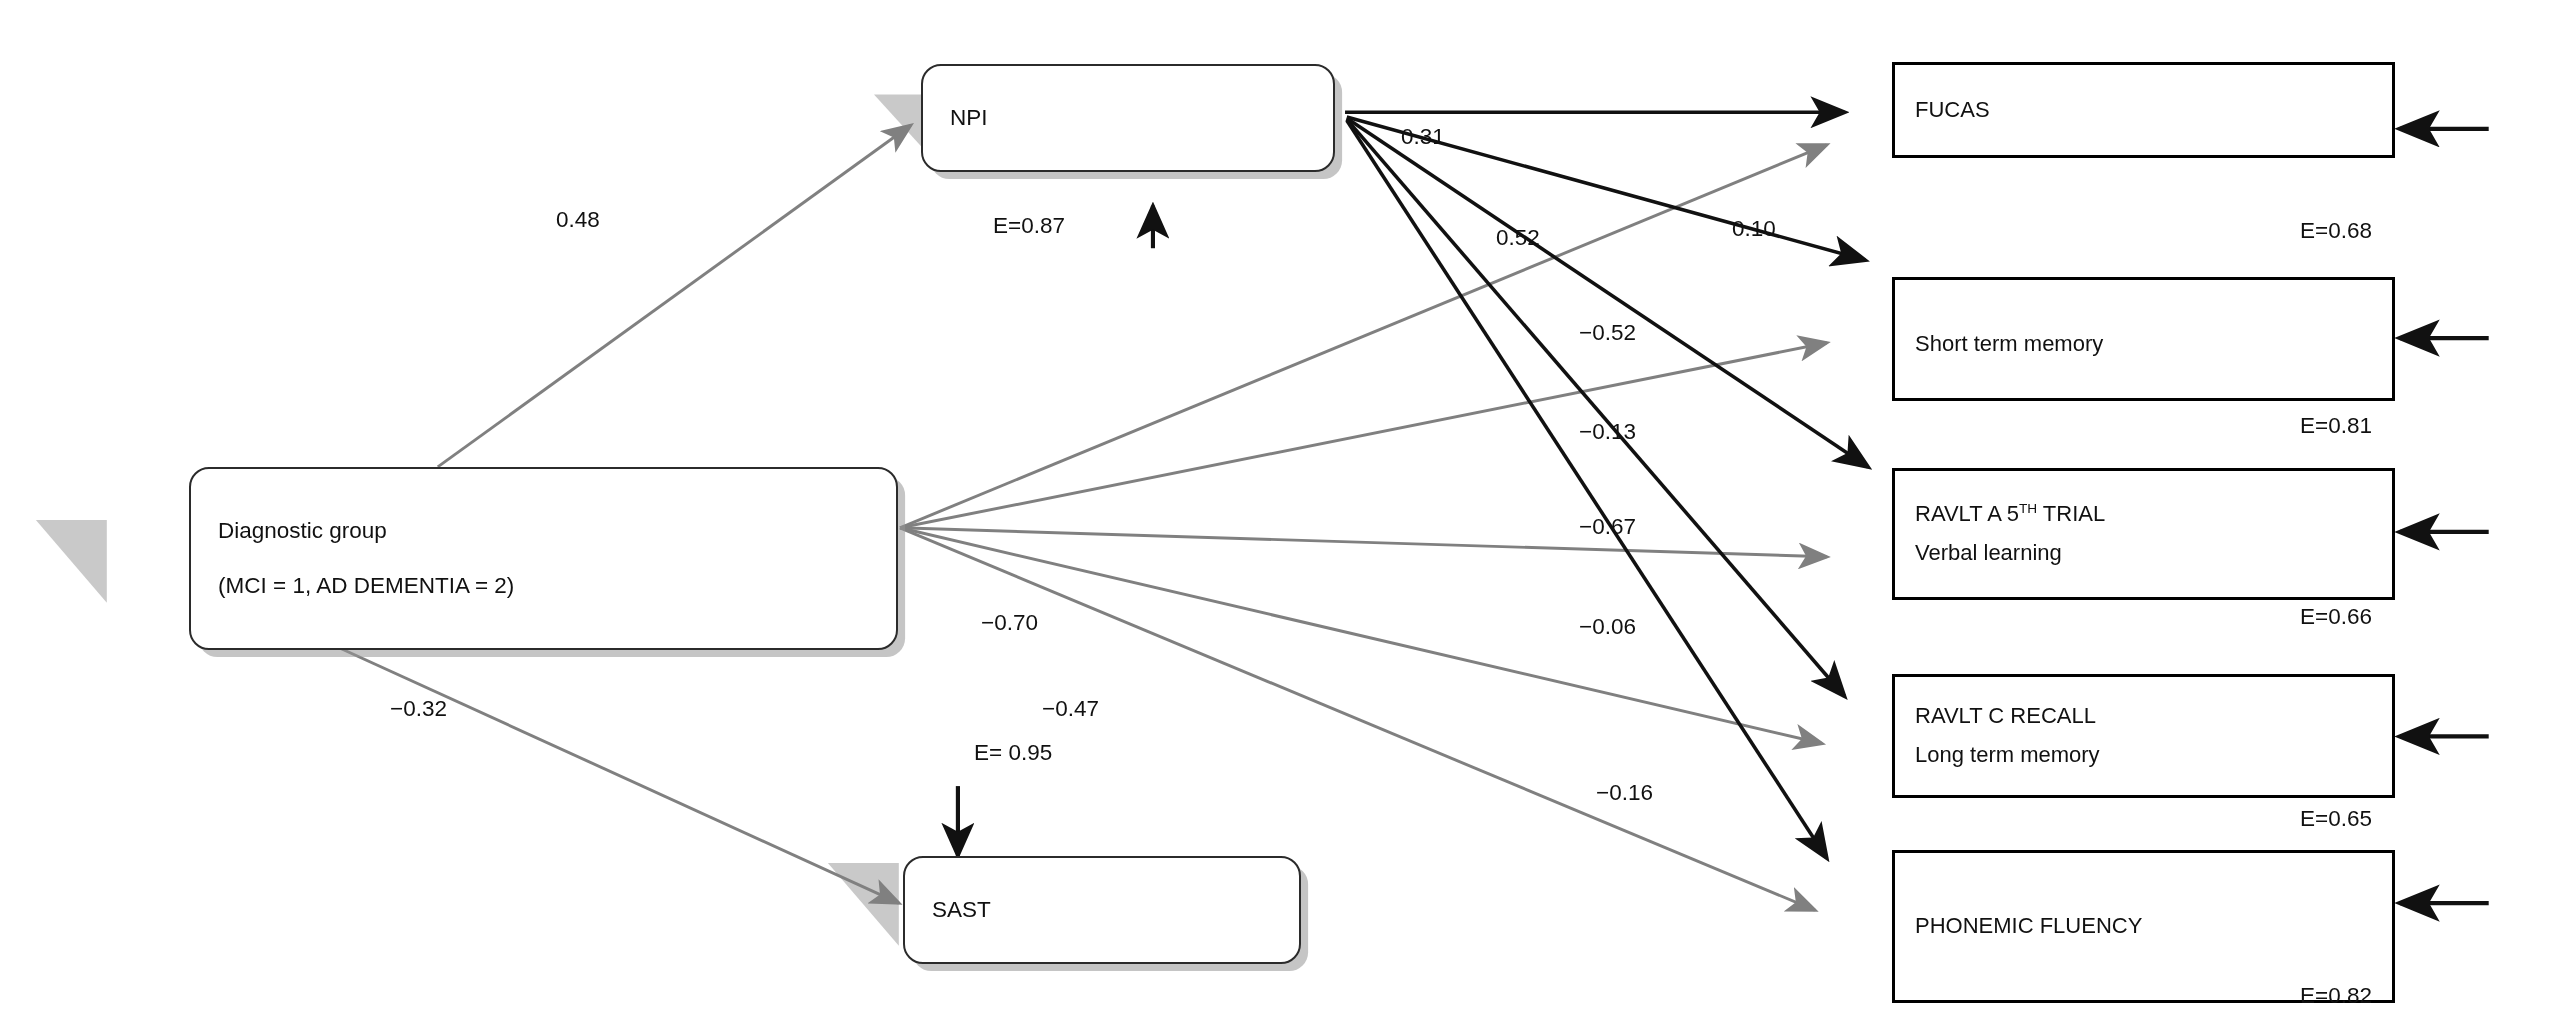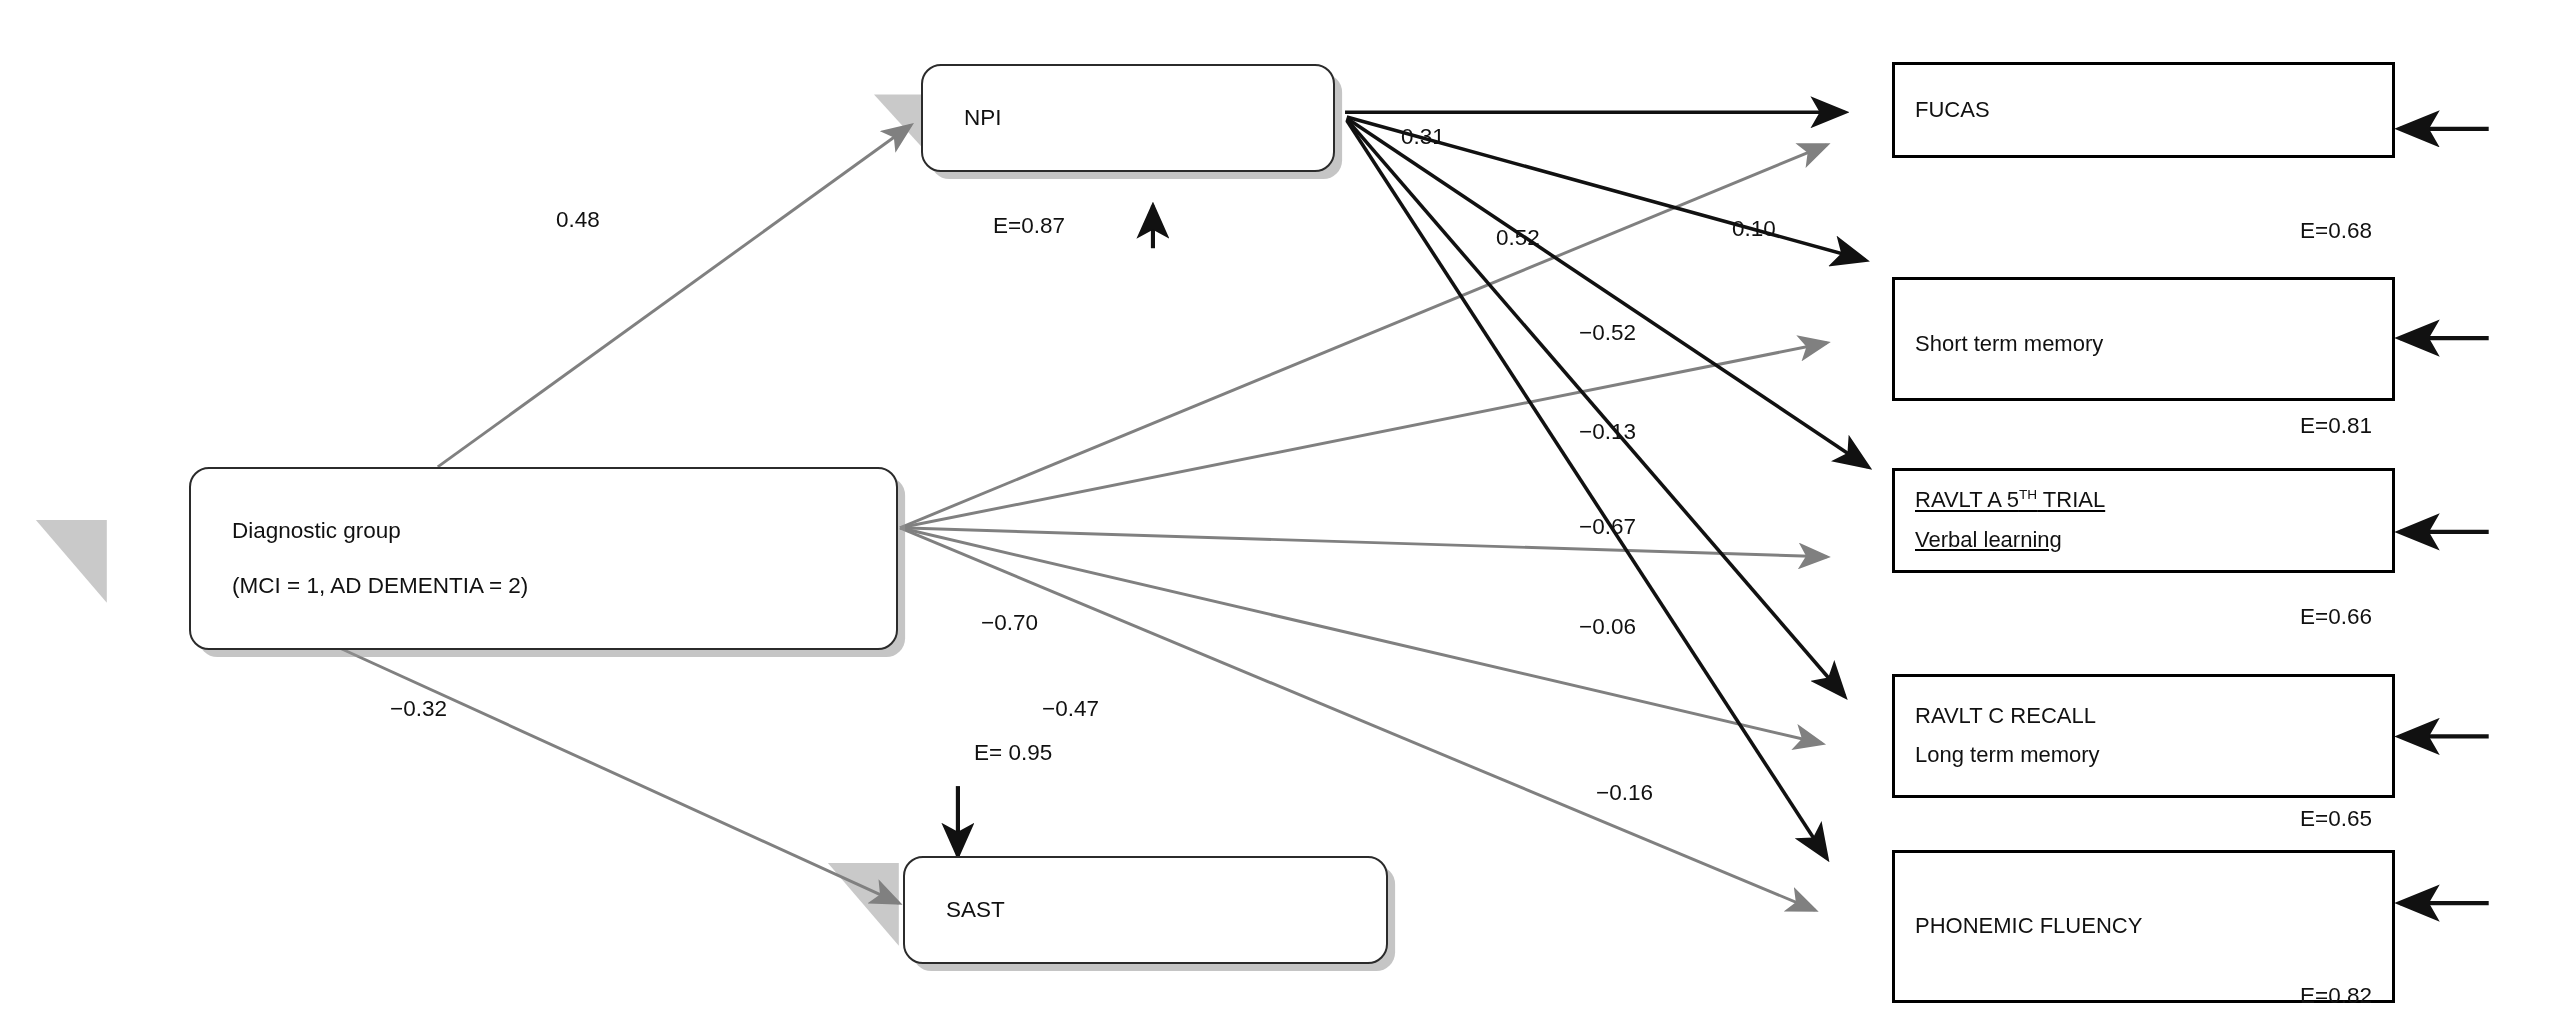--- a/index.html
+++ b/index.html
@@ -26,21 +26,21 @@
   .rbox {
     position: absolute;
     box-sizing: border-box;
     background: #ffffff;
     border: 2.4px solid #2b2b2b;
     border-radius: 20px;
     box-shadow: 8.3px 8.3px 0 -1.2px rgba(150,150,150,0.55);
     display: flex;
     flex-direction: column;
     justify-content: center;
-    padding: 0 41px;
+    padding: 0 27px;
   }
   .rbox .line1 {
     font-size: 22.5px;
     color: #111111;
     line-height: 1.25;
   }
   .rbox .line2 {
     font-size: 22.5px;
     color: #111111;
     line-height: 1.25;
@@ -161,33 +161,33 @@
 
   <div class="rbox" style="left:921px; top:64px; width:414px; height:108px;">
     <div class="line1">NPI</div>
   </div>
 
   <div class="rbox" style="left:189px; top:467px; width:709px; height:183px;">
     <div class="line1">Diagnostic group</div>
     <div class="line2">(MCI = 1, AD DEMENTIA = 2)</div>
   </div>
 
-  <div class="rbox" style="left:903px; top:856px; width:485px; height:108px;">
+  <div class="rbox" style="left:903px; top:856px; width:398px; height:108px;">
     <div class="line1">SAST</div>
   </div>
 
   <div class="sbox" style="left:1892px; top:62px; width:503px; height:96px;">
     <div class="t1">FUCAS</div>
   </div>
 
   <div class="sbox" style="left:1892px; top:277px; width:503px; height:124px;">
     <div class="t2">Short term memory</div>
   </div>
 
-  <div class="sbox" style="left:1892px; top:468px; width:503px; height:105px;text-decoration:underline;">
+  <div class="sbox" style="left:1892px; top:468px; width:503px; height:132px;">
     <div class="t1">
       <span>RAVLT A 5</span><sup>TH</sup><span> TRIAL</span>
     </div>
     <div class="t2">Verbal  learning</div>
   </div>
 
   <div class="sbox" style="left:1892px; top:674px; width:503px; height:124px;">
     <div class="t1">RAVLT C RECALL</div>
     <div class="t2">Long term memory</div>
   </div>

